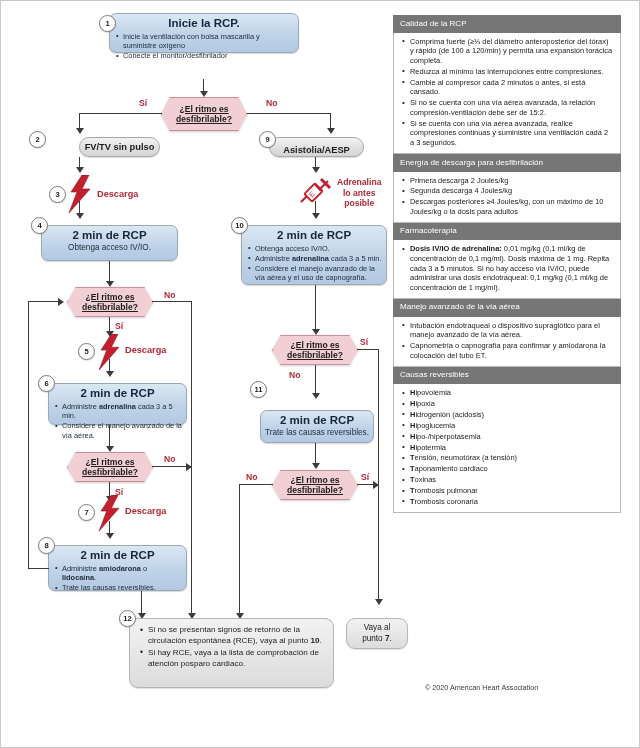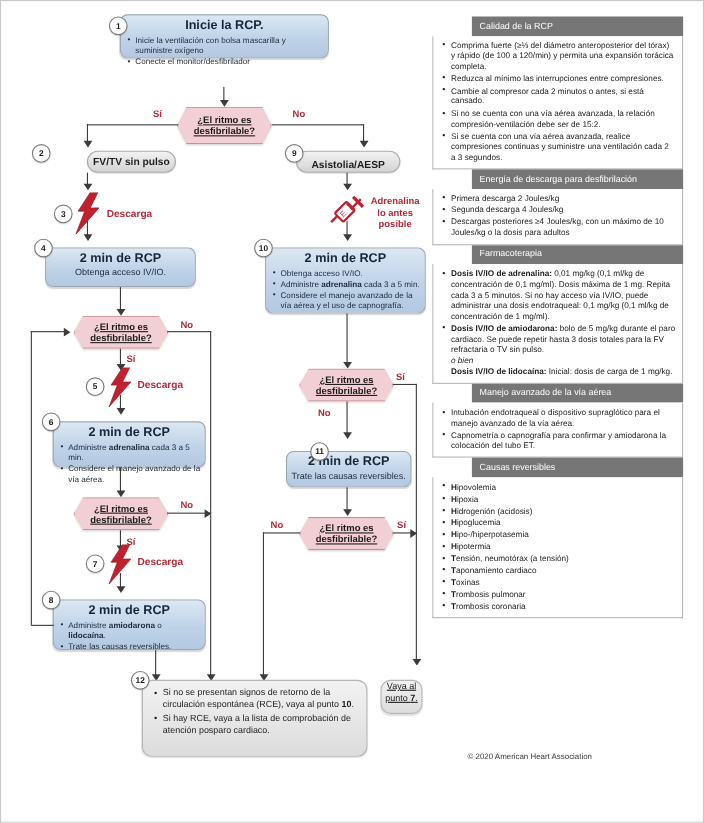--- a/index.html
+++ b/index.html
@@ -117,21 +117,21 @@
   .bolt{position:absolute;}
   .syringe{position:absolute;}
 
   
   #panel{
     position:absolute;left:392px;top:14px;width:228px;
   }
   .sec-head{
     background:#767676;color:#ffffff;
     font-size:8.1px;font-weight:normal;
-    padding:3.5px 7px;line-height:1.3;margin-left:36px;
+    padding:3.5px 7px;line-height:1.3;
   }
   .sec-body{
     border:1px solid #b9b9b9;border-top:none;background:#fff;
     padding:4px 6px 4px 6px;
   }
   .sec-body ul{margin:0;padding:0 0 0 10px;list-style:none;}
   .sec-body li{
     font-size:7.45px;line-height:1.3;color:#1c1c1c;position:relative;margin-bottom:1.2px;
   }
   .sec-body li:before{
@@ -327,21 +327,21 @@
   <div class="redlbl" style="left:359px;top:336px;">Sí</div>
   <div class="redlbl" style="left:288px;top:369px;">No</div>
 
   <div class="ln hl" style="left:356px;top:348px;width:22px;"></div>
   <div class="ln vl" style="left:377px;top:348px;height:253px;"></div>
   <div class="arrowdown" style="left:373.6px;top:598px;"></div>
 
   <div class="ln vl" style="left:314px;top:364px;height:30px;"></div>
   <div class="arrowdown" style="left:310.6px;top:392px;"></div>
 
-  <div class="num" style="left:249px;top:401px;margin-left:32px;">11</div>
+  <div class="num" style="left:249px;top:380px;">11</div>
   <div class="box" style="left:259px;top:409px;width:114px;height:33px;">
     <div class="title">2 min de RCP</div>
     <div class="sub">Trate las causas reversibles.</div>
   </div>
   <div class="ln vl" style="left:314px;top:442px;height:22px;"></div>
   <div class="arrowdown" style="left:310.6px;top:462px;"></div>
 
   <div class="hexwrap" style="left:271px;top:469px;">
     <div class="hex" style="width:86px;height:30px;position:relative;">
       <span><span>¿El ritmo es</span><br><span>desfibrilable?</span></span>
@@ -358,21 +358,21 @@
   <div class="arrowdown" style="left:234.6px;top:612px;"></div>
 
   <div class="num" style="left:118px;top:609px;">12</div>
   <div class="greybox" style="left:128px;top:617px;width:205px;height:70px;">
     <ul>
       <li>Si no se presentan signos de retorno de la circulación espontánea (RCE), vaya al punto <b>10</b>.</li>
       <li>Si hay RCE, vaya a la lista de comprobación de atención posparo cardiaco.</li>
     </ul>
   </div>
 
-  <div class="greybox" style="left:345px;top:617px;width:38px;height:31px;display:flex;justify-content:center;text-decoration:underline;">
+  <div class="greybox" style="left:345px;top:617px;width:62px;height:31px;display:flex;align-items:center;justify-content:center;">
     <div style="text-align:center;font-size:8.2px;line-height:1.3;color:#1d1d1d;">
       <span>Vaya al</span><br>
       <span>punto <b>7</b>.</span>
     </div>
   </div>
 
   <div id="panel">
 
     <div>
       <div class="sec-head">Calidad de la RCP</div>
@@ -396,21 +396,20 @@
           <li>Descargas posteriores ≥4 Joules/kg, con un máximo de 10 Joules/kg o la dosis para adultos</li>
         </ul>
       </div>
     </div>
 
     <div>
       <div class="sec-head">Farmacoterapia</div>
       <div class="sec-body">
         <ul>
           <li><b>Dosis IV/IO de adrenalina:</b> 0,01 mg/kg (0,1 ml/kg de concentración de 0,1 mg/ml). Dosis máxima de 1 mg. Repita cada 3 a 5 minutos. Si no hay acceso vía IV/IO, puede administrar una dosis endotraqueal: 0,1 mg/kg (0,1 ml/kg de concentración de 1 mg/ml).</li>
-          <li><b>Dosis IV/IO de amiodarona:</b> bolo de 5 mg/kg durante el paro cardiaco. Se puede repetir hasta 3 dosis totales para la FV refractaria o TV sin pulso.<br><i>o bien</i><br><b>Dosis IV/IO de lidocaína:</b> Inicial: dosis de carga de 1 mg/kg.</li>
         </ul>
       </div>
     </div>
 
     <div>
       <div class="sec-head">Manejo avanzado de la vía aérea</div>
       <div class="sec-body">
         <ul>
           <li>Intubación endotraqueal o dispositivo supraglótico para el manejo avanzado de la vía aérea.</li>
           <li>Capnometría o capnografía para confirmar y amiodarona la colocación del tubo ET.</li>

